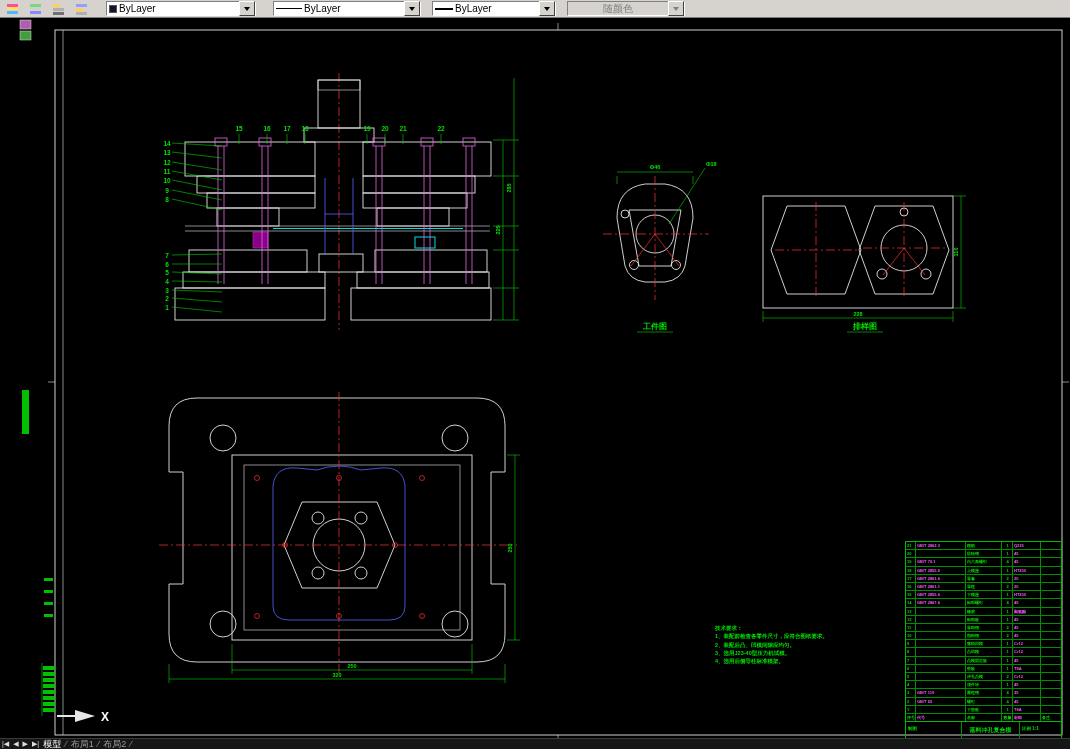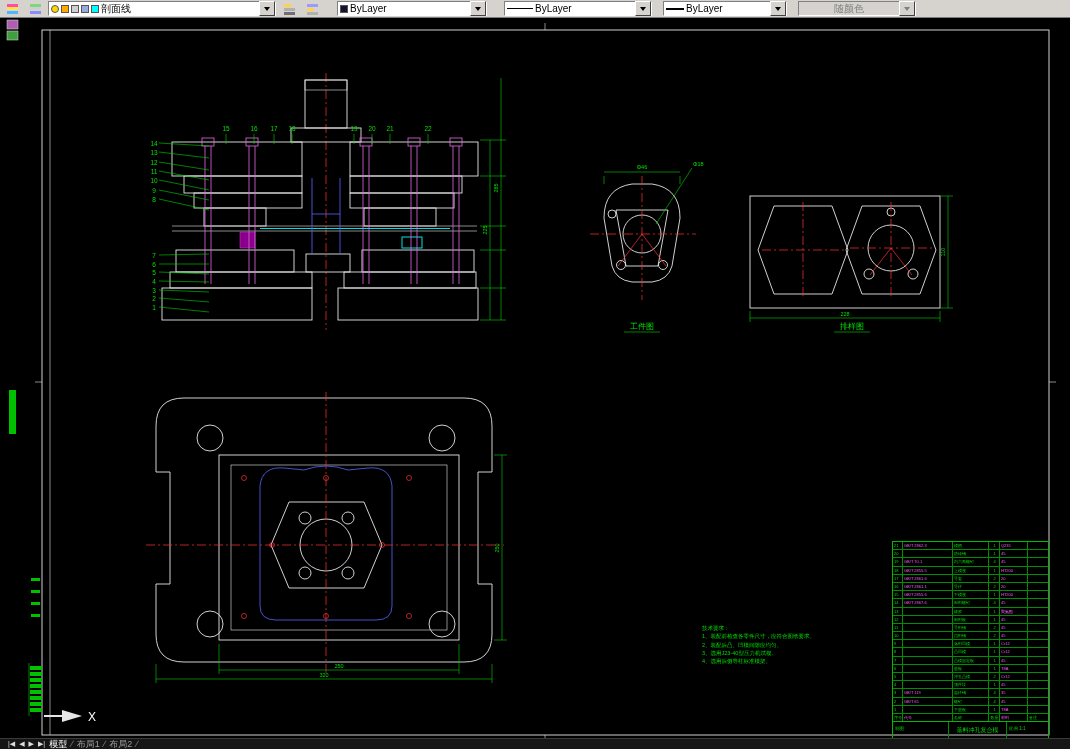--- a/index.html
+++ b/index.html
@@ -27,21 +27,21 @@
   .bulb{background:#ffd700;border-radius:50%;}
   .sun{background:#ffa800;}
   .lock{background:#cfcfcf;}
   .prn{background:#9ad;}
   .laycolor{background:#00ffff;}
   .swatch-dark{background:#14142a;}
   .ltline{width:26px;height:1px;background:#000;display:inline-block;}
   .combo.disabled{background:#d6d3ce;color:#808080;text-align:center;}
 
   
-  .canvas{position:absolute;left:4px;top:18px;width:1030px;height:720px;background:#000;}
+  .canvas{position:absolute;left:17px;top:18px;width:1030px;height:720px;background:#000;font-weight:bold;}
   svg text{font-family:"Liberation Sans","DejaVu Sans",sans-serif;}
   .wl{stroke:#e6e6e6;fill:none;stroke-width:0.9;}
   .wlt{stroke:#e6e6e6;fill:none;stroke-width:0.6;}
   .gl{stroke:#00d500;fill:none;stroke-width:0.6;}
   .rl{stroke:#ff3232;fill:none;stroke-width:0.7;}
   .rdash{stroke-dasharray:9 3 2 3;}
   .ml{stroke:#e868e8;fill:none;stroke-width:0.8;}
   .bl{stroke:#5566ff;fill:none;stroke-width:0.8;}
   .cl{stroke:#00e0e0;fill:none;stroke-width:1;}
   .gts{fill:#00e000;font-size:5.5px;}
@@ -70,21 +70,21 @@
   .tb-col:first-child{border-left:none;}
   .tb-left{width:55px;}
   .tb-mid{flex:1;align-items:center;text-align:center;}
   .tb-right{width:42px;}
   .tb-small{font-size:4.5px;color:#00dd00;padding-left:2px;line-height:1.4;}
   .tb-title{font-size:6px;color:#00dd00;}
   .tb-mat{font-size:4.5px;color:#ff55ff;}
 
   
   .tabbar{position:absolute;left:0;top:738px;width:1070px;height:11px;background:#161616;
-          display:flex;align-items:center;gap:4px;padding-left:8px;box-sizing:border-box;
+          display:flex;align-items:center;gap:4px;padding-left:2px;box-sizing:border-box;
           font-size:9px;color:#bbb;border-top:1px solid #3a3a3a;}
   .tabarrow{font-size:7px;color:#ddd;line-height:10px;}
   .tab{color:#9a9a9a;line-height:10px;}
   .tab.active{color:#fff;}
   .tabsep{color:#8a8a8a;}
 </style>
 </head>
 <body>
 
 <div id="app">
@@ -98,31 +98,20 @@
       </span>
     </div>
     <div class="tbtn">
       <span class="mini-ic">
         <i style="top:0;background:#7dd87d;"></i>
           <i style="top:3.5px;background:#cfcfcf;"></i>
           <i style="top:7px;background:#8a8aff;"></i>
       </span>
     </div>
 
-    <div class="combo" style="width:228px;">
-      <span class="chip bulb"></span>
-      <span class="chip sun"></span>
-      <span class="chip lock"></span>
-      <span class="chip prn"></span>
-      <span class="chip laycolor"></span>
-      <span class="txt">剖面线</span>
-      <span class="drop">
-          <i class="tri"></i>
-        </span>
-    </div>
 
     <div class="tbtn">
       <span class="mini-ic">
         <i style="top:0;background:#ffd24d;width:7px;"></i>
           <i style="top:4px;background:#b0b0b0;"></i>
           <i style="top:8px;background:#707070;"></i>
       </span>
     </div>
     <div class="tbtn">
       <span class="mini-ic">

